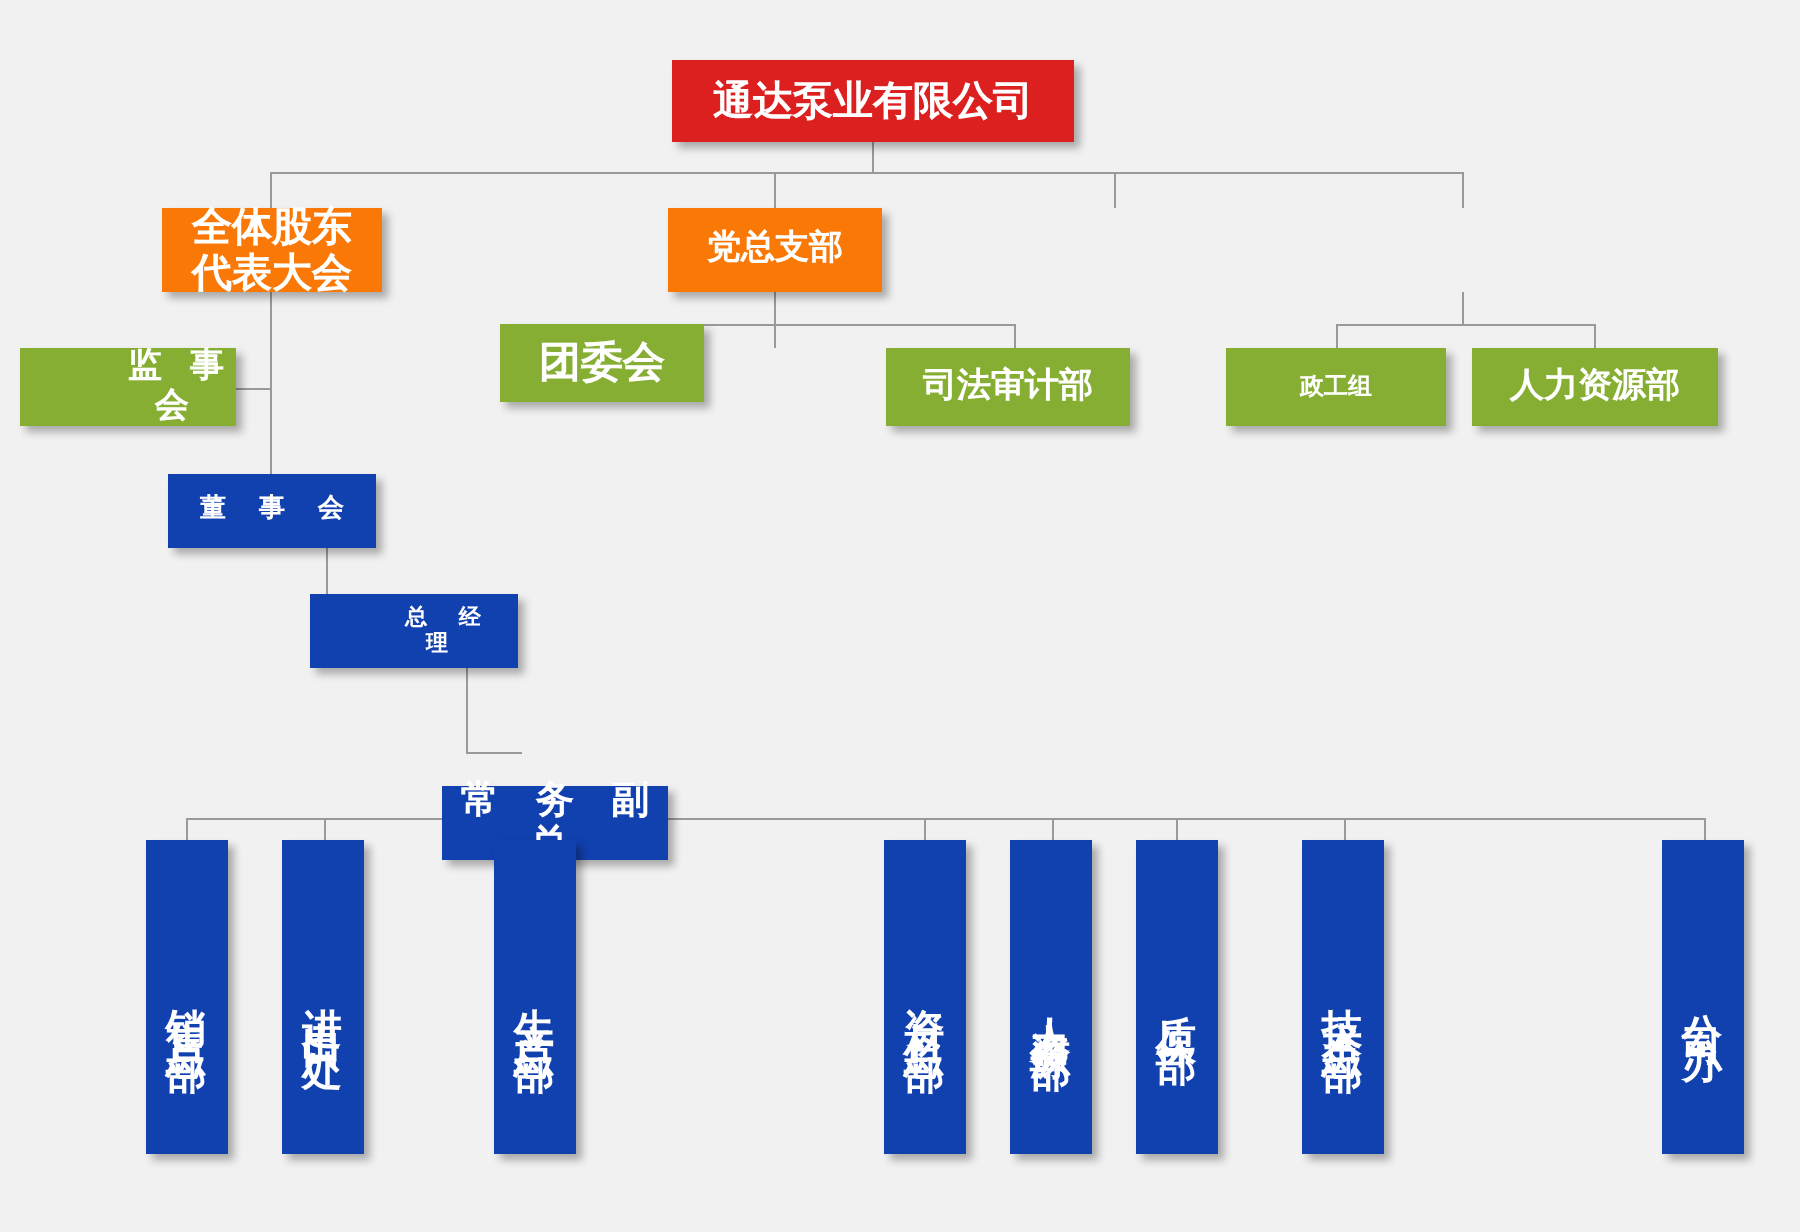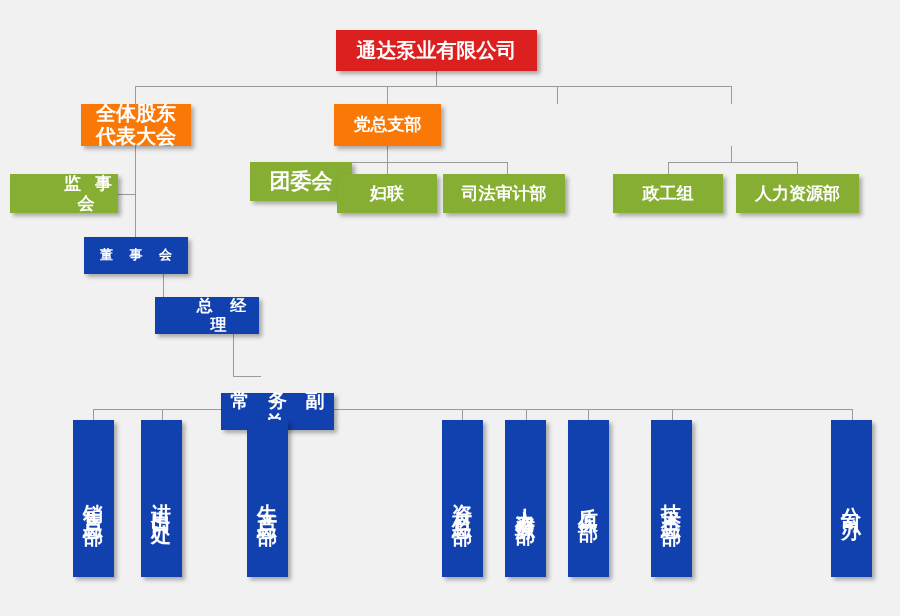--- a/index.html
+++ b/index.html
@@ -109,31 +109,30 @@
   <div class="node orange" style="left:81px; top:104px; width:110px; height:42px; font-size:20px;">全体股东
 代表大会</div>
 
   <div class="node orange" style="left:334px; top:104px; width:107px; height:42px; font-size:17px;">党总支部</div>
 
 
   <div class="node green sp2" style="left:10px; top:174px; width:108px; height:39px; font-size:17px;">监 事 会</div>
 
   <div class="node green" style="left:216px; top:162px; width:102px; height:39px; font-size:21px;margin-left:34px;">团委会</div>
 
-  <div class="node green" style="left:337px; top:174px; width:100px; height:39px; font-size:17px;">妇联</div>
 
   <div class="node green" style="left:443px; top:174px; width:122px; height:39px; font-size:17px;">司法审计部</div>
 
-  <div class="node green" style="left:613px; top:174px; width:110px; height:39px; font-size:17px;">政工组</div>
+  <div class="node green" style="left:613px; top:174px; width:110px; height:39px; font-size:12px;">政工组</div>
 
   <div class="node green" style="left:736px; top:174px; width:123px; height:39px; font-size:17px;">人力资源部</div>
 
   <div class="node blue sp1" style="left:84px; top:237px; width:104px; height:37px; font-size:13px;">董 事 会</div>
 
-  <div class="node blue sp1" style="left:155px; top:297px; width:104px; height:37px; font-size:16px;padding-left:29px;">总 经 理</div>
+  <div class="node blue sp1" style="left:155px; top:297px; width:104px; height:37px; font-size:11px;padding-left:29px;">总 经 理</div>
 
   <div class="node blue sp1" style="left:221px; top:357px; width:113px; height:37px; font-size:19px;margin-top:36px;">常 务 副 总</div>
 
   <div class="node blue vert" style="left:73px; top:420px; width:41px; height:157px; font-size:20px;">销售总部</div>
 
   <div class="node blue vert" style="left:141px; top:420px; width:41px; height:157px; font-size:20px;">进出口处</div>
 
   <div class="node blue vert" style="left:247px; top:420px; width:41px; height:157px; font-size:20px;">生产总部</div>
 
   <div class="node blue vert" style="left:442px; top:420px; width:41px; height:157px; font-size:20px;">资材总部</div>

